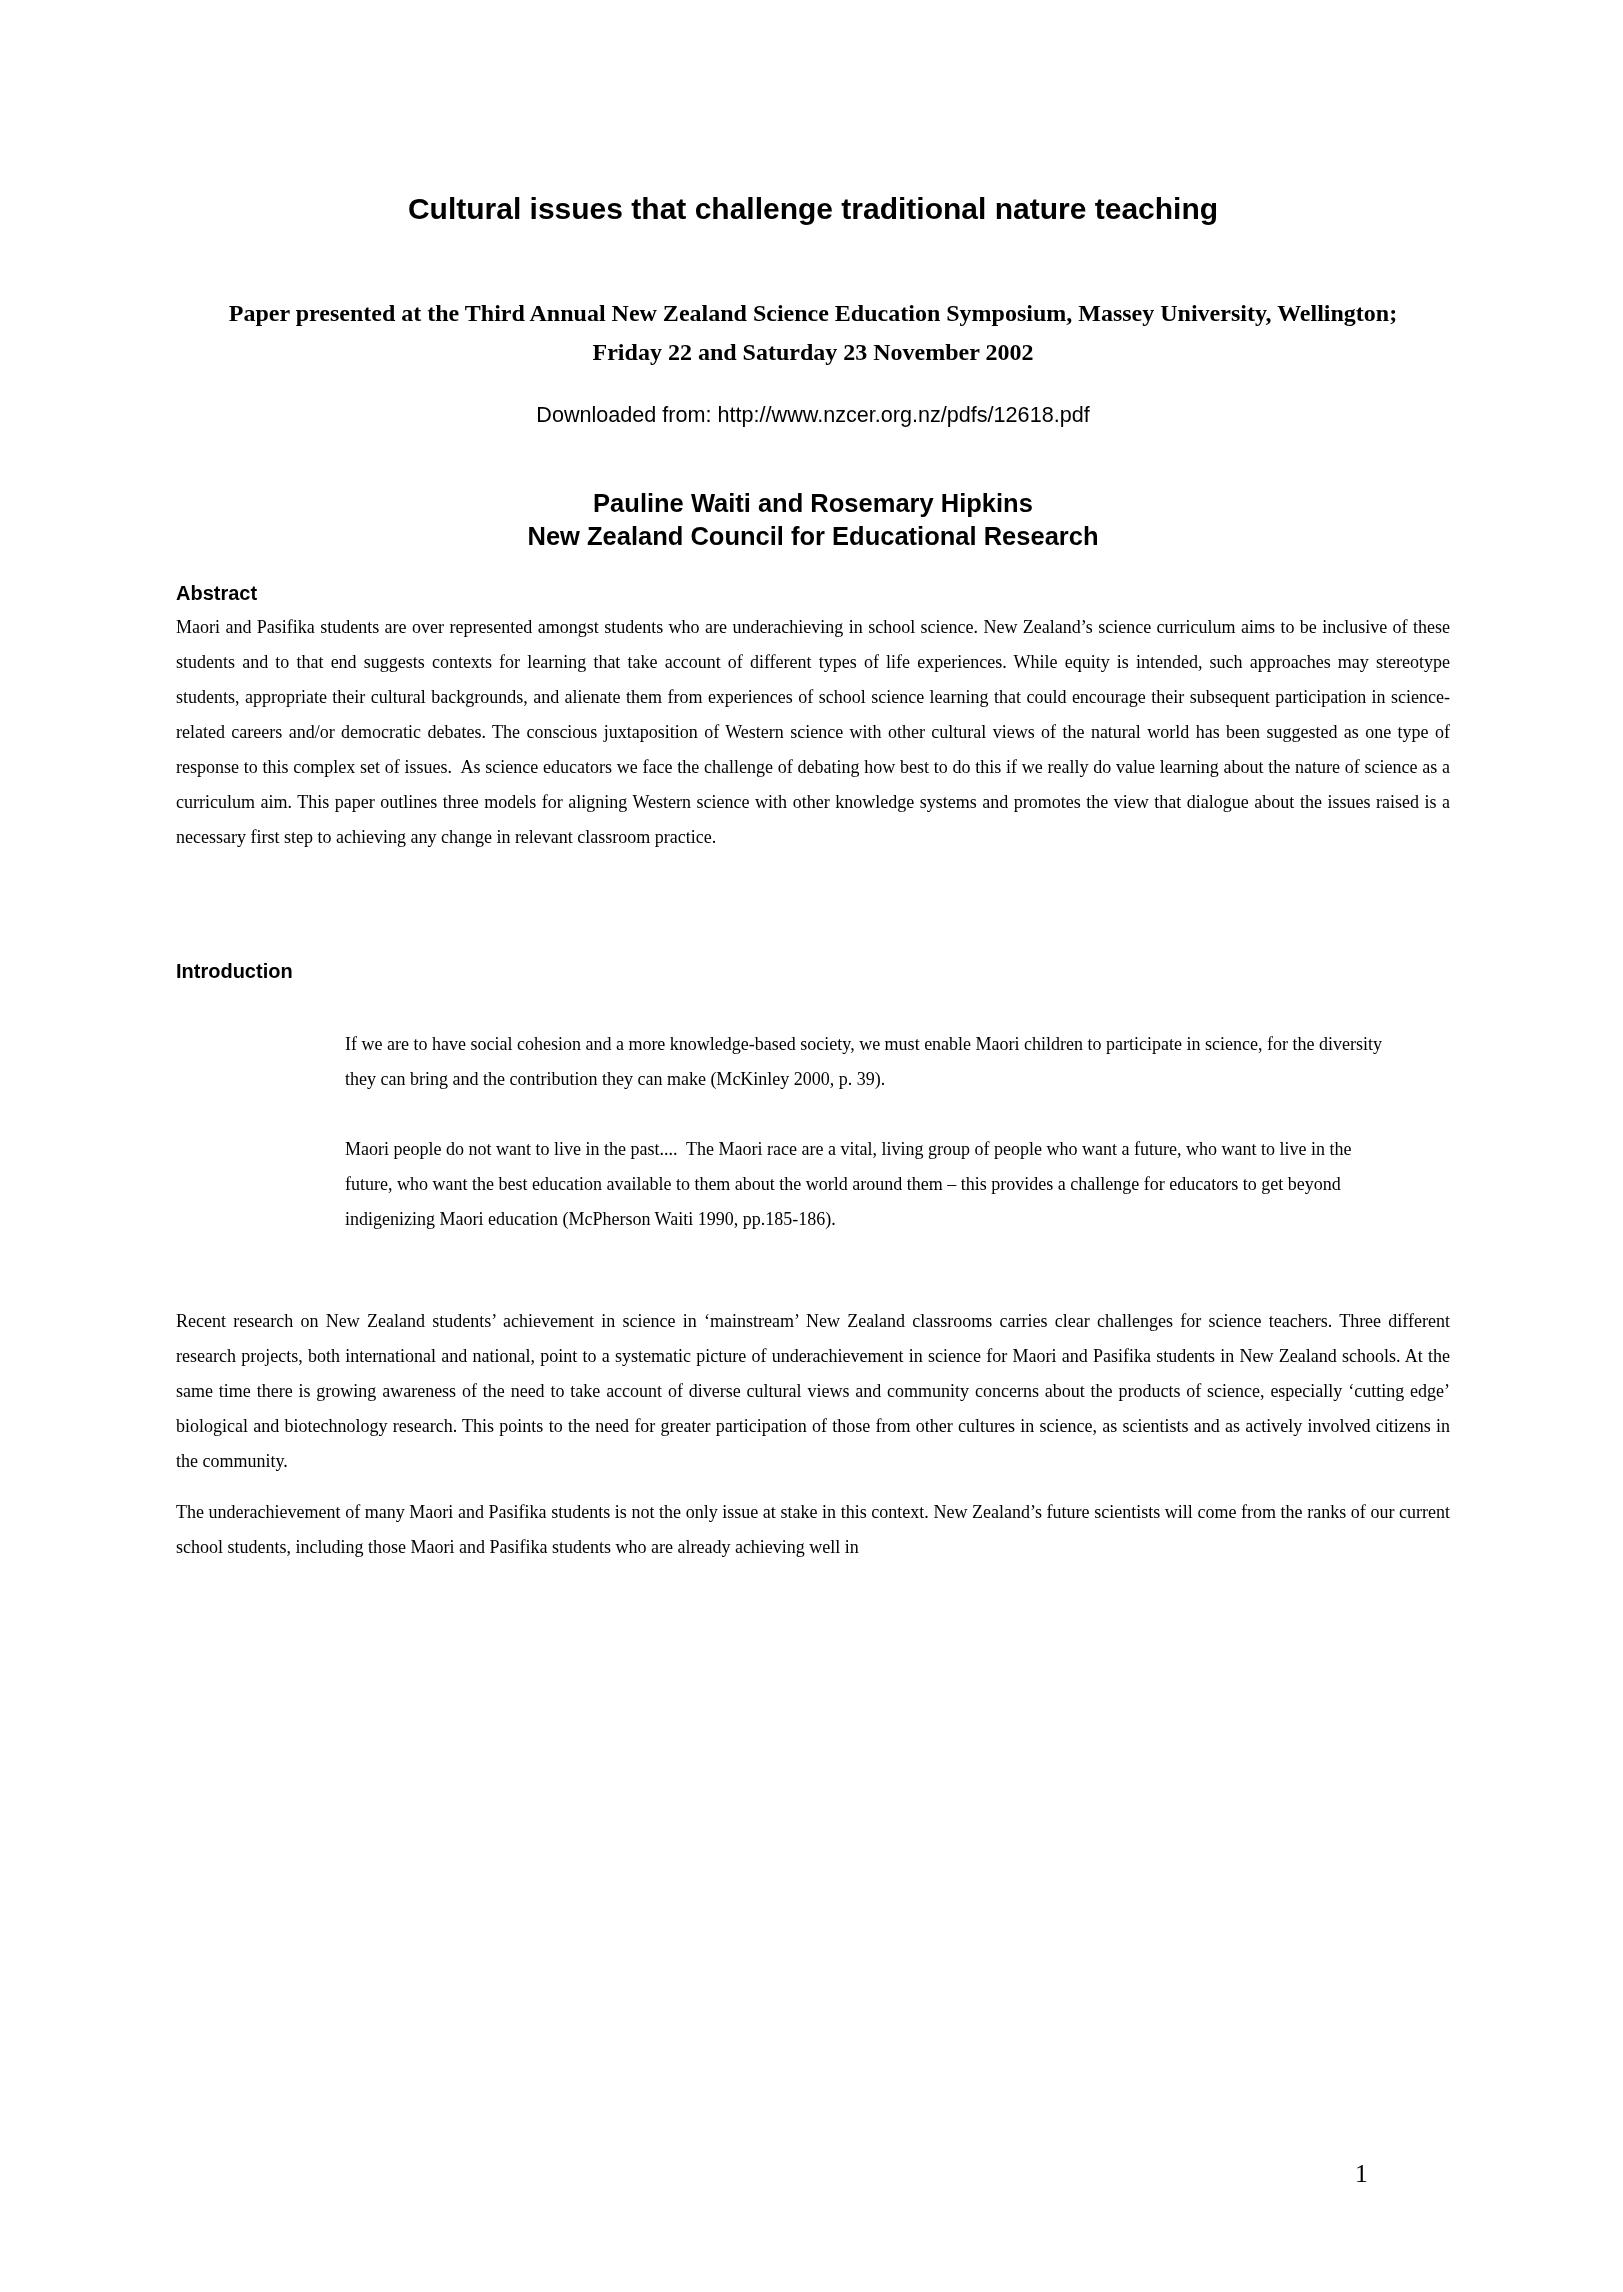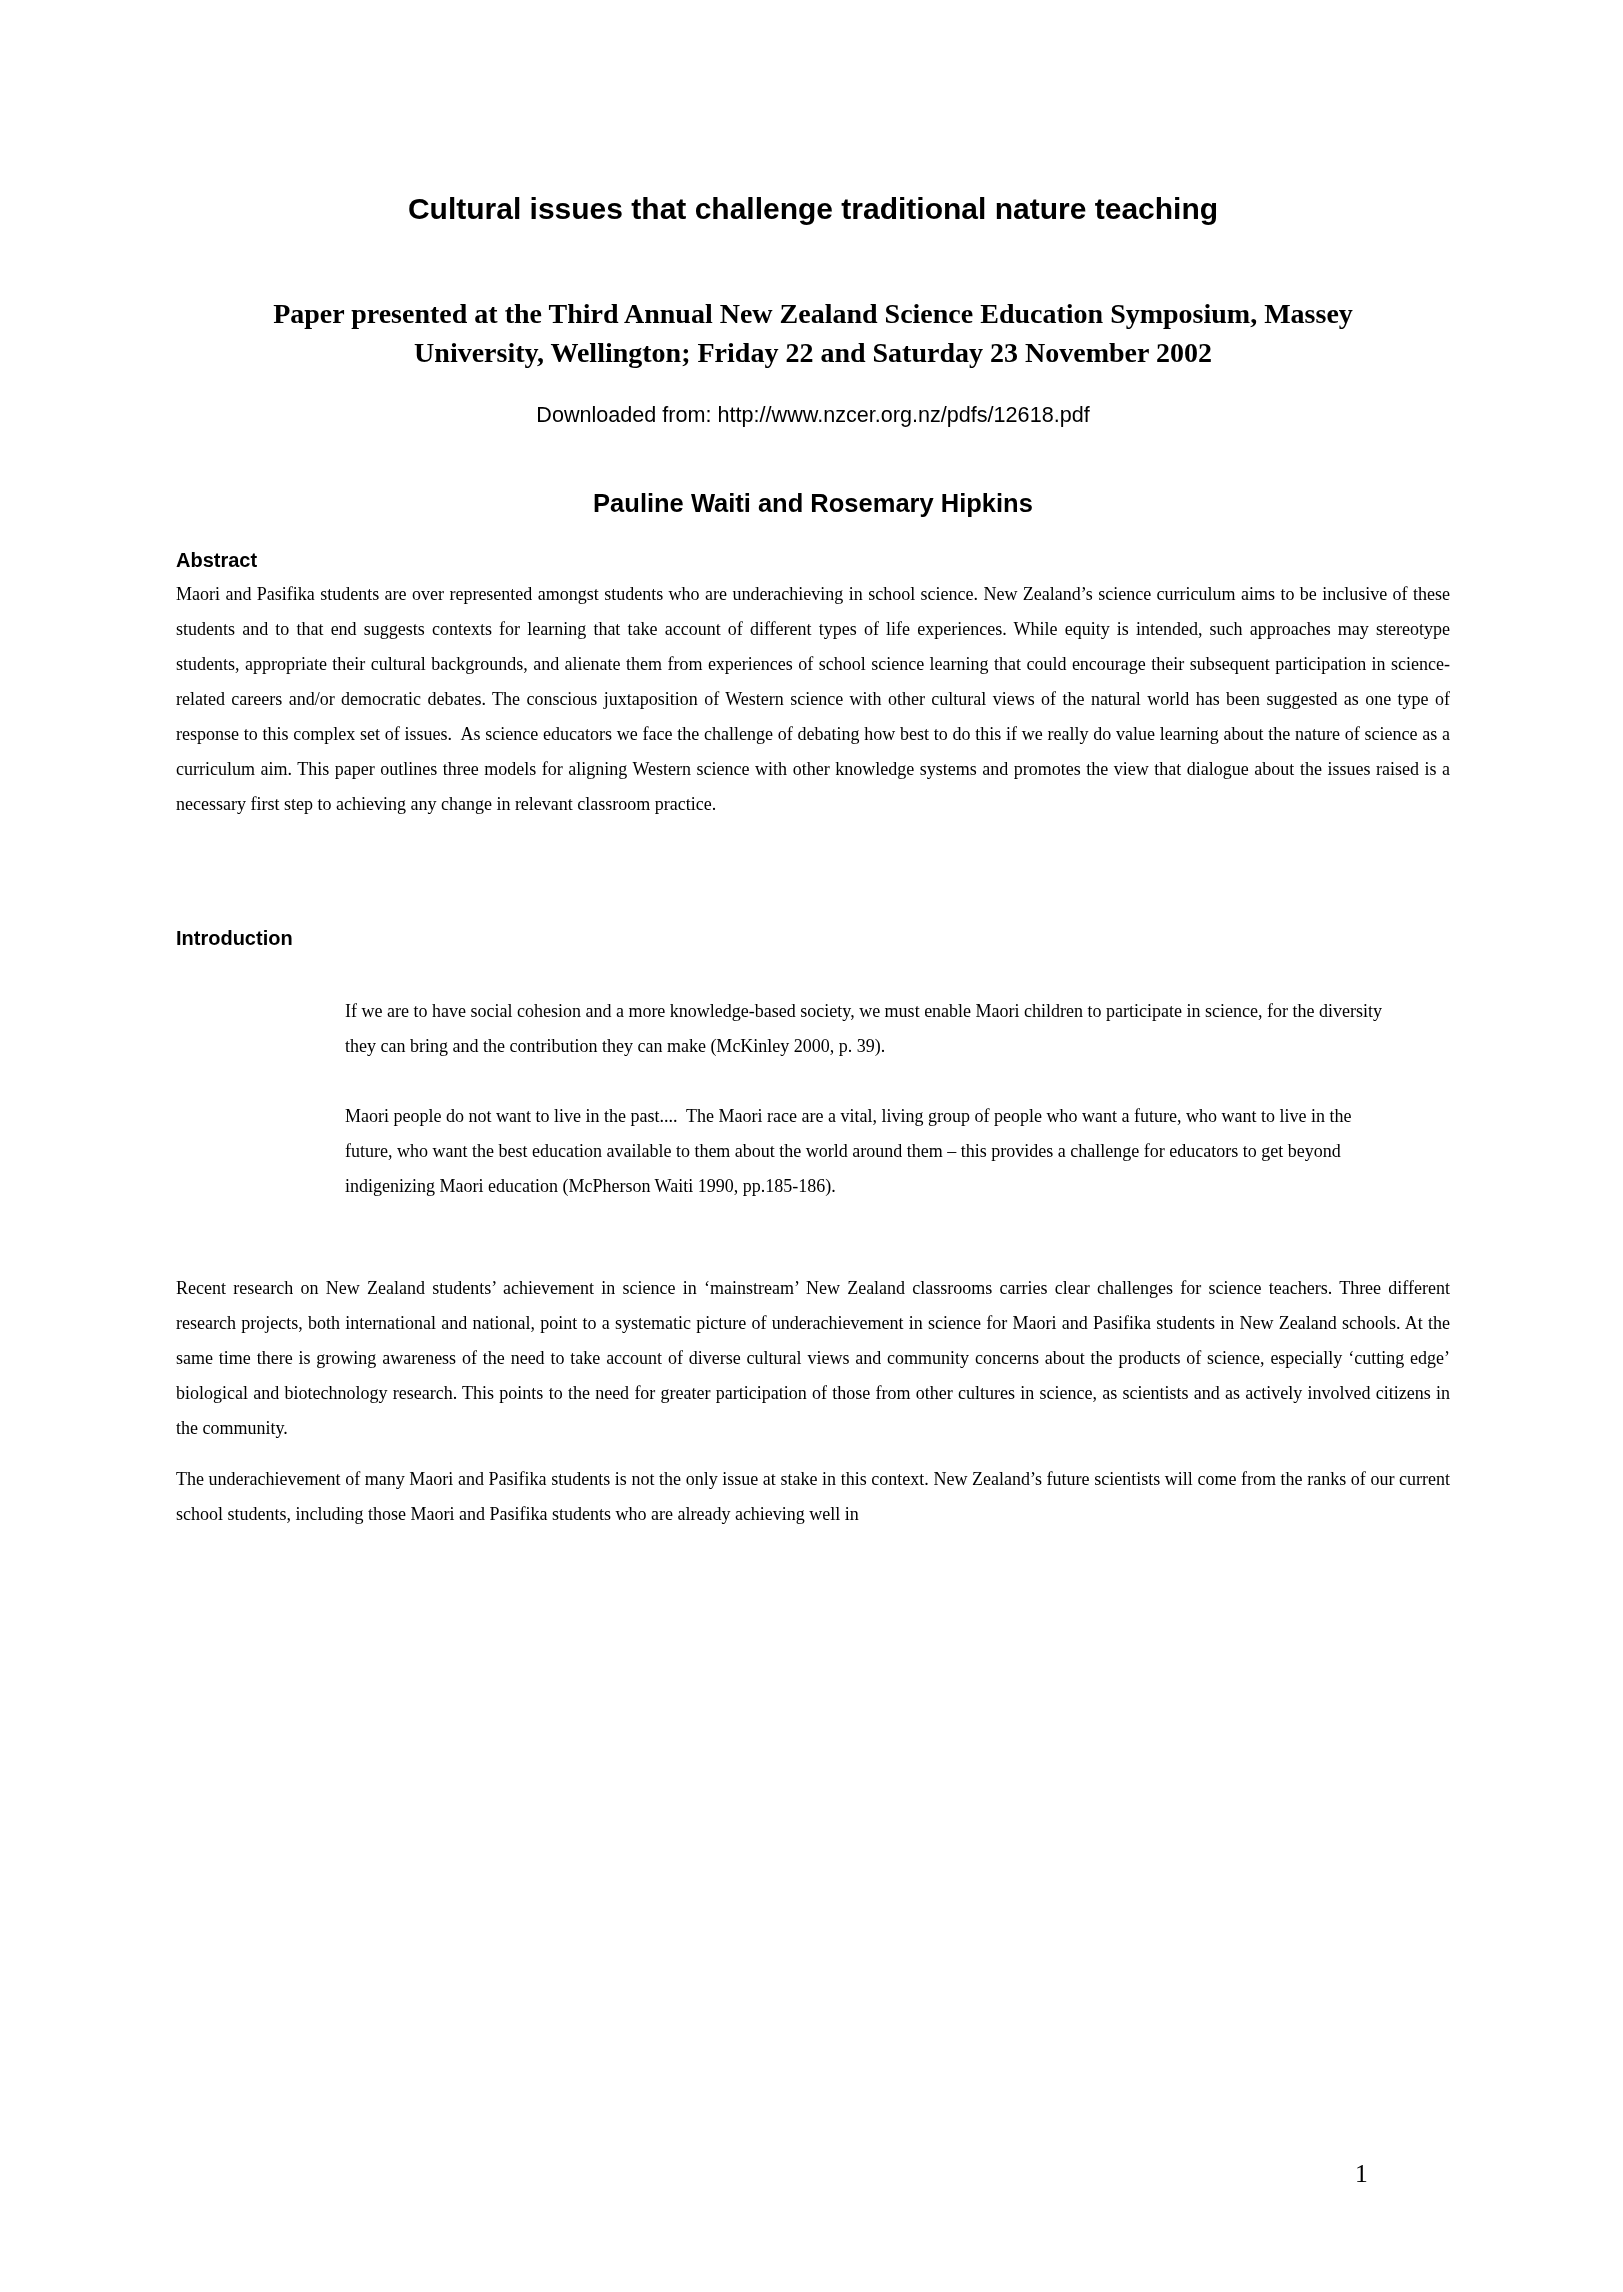--- a/index.html
+++ b/index.html
@@ -25,21 +25,21 @@
     font-weight: bold;
     font-size: 30px;
     line-height: 39px;
     text-align: center;
     white-space: pre-wrap;
   }
   .subtitle {
     margin: 66px 39px 0 39px;
     font-family: "Liberation Serif", serif;
     font-weight: bold;
-    font-size: 28px;
+    font-size: 24px;
     line-height: 39px;
     text-align: center;
     white-space: pre-wrap;
   }
   .download {
     margin: 29px 0 0 0;
     font-family: "Liberation Sans", sans-serif;
     font-size: 21.6px;
     line-height: 27.4px;
     text-align: center;
@@ -104,20 +104,21 @@
   <div class="content">
 
     <h1 class="title">Cultural issues that challenge traditional nature teaching</h1>
 
     <div class="subtitle">Paper presented at the Third Annual New Zealand Science Education Symposium, Massey University, Wellington; Friday 22 and Saturday 23 November 2002</div>
 
     <div class="download">Downloaded from: http://www.nzcer.org.nz/pdfs/12618.pdf</div>
 
     <div class="authors-block">
       <div>Pauline Waiti and Rosemary Hipkins</div>
+      <div>New Zealand Council for Educational Research</div>
     </div>
 
     <h2 class="section-heading abstract-heading">Abstract</h2>
 
     <p class="body-text justified abstract-text">Maori and Pasifika students are over represented amongst students who are underachieving in school science. New Zealand’s science curriculum aims to be inclusive of these students and to that end suggests contexts for learning that take account of different types of life experiences. While equity is intended, such approaches may stereotype students, appropriate their cultural backgrounds, and alienate them from experiences of school science learning that could encourage their subsequent participation in science-related careers and/or democratic debates. The conscious juxtaposition of Western science with other cultural views of the natural world has been suggested as one type of response to this complex set of issues.  As science educators we face the challenge of debating how best to do this if we really do value learning about the nature of science as a curriculum aim. This paper outlines three models for aligning Western science with other knowledge systems and promotes the view that dialogue about the issues raised is a necessary first step to achieving any change in relevant classroom practice.</p>
 
     <h2 class="section-heading introduction-heading">Introduction</h2>
 
     <p class="body-text quote quote1">If we are to have social cohesion and a more knowledge-based society, we must enable Maori children to participate in science, for the diversity they can bring and the contribution they can make (McKinley 2000, p. 39).</p>
 

